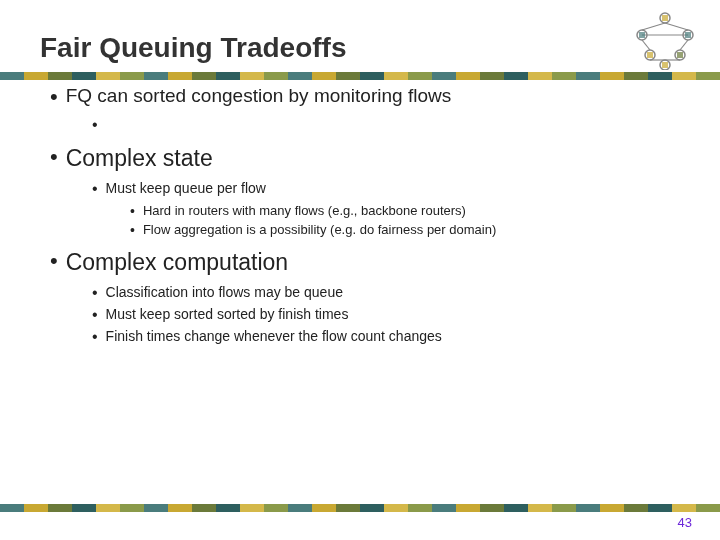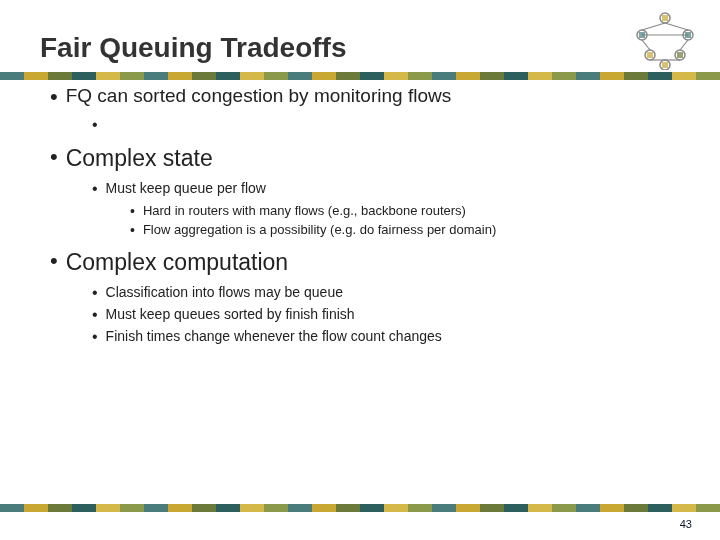--- a/index.html
+++ b/index.html
@@ -119,22 +119,22 @@
       right: 20px;
       width: 70px;
       height: 60px;
     }
 
     
     .page-number {
       position: absolute;
       bottom: 10px;
       right: 28px;
-      font-size: 11px;
-      color: #0f172a;
+      font-size: 13px;
+      color: #6d28d9;
     }
 
     
     .bottom-bar {
       position: absolute;
       bottom: 28px;
       left: 0;
       width: 720px;
       height: 8px;
       display: flex;
@@ -242,21 +242,21 @@
       <div class="bullet-main bullet-large">
         <span class="bullet-dot">•</span>
         <span class="bullet-text">Complex computation</span>
       </div>
       <div class="sub-bullet">
         <span class="bullet-dot">•</span>
         <span>Classification into flows may be queue</span>
       </div>
       <div class="sub-bullet">
         <span class="bullet-dot">•</span>
-        <span>Must keep queues sorted by finish finish</span>
+        <span>Must keep sorted sorted by finish times</span>
       </div>
       <div class="sub-bullet">
         <span class="bullet-dot">•</span>
         <span>Finish times change whenever the flow count changes</span>
       </div>
     </div>
 
   </div>
 
   <div class="bottom-bar" id="bottom-bar">

